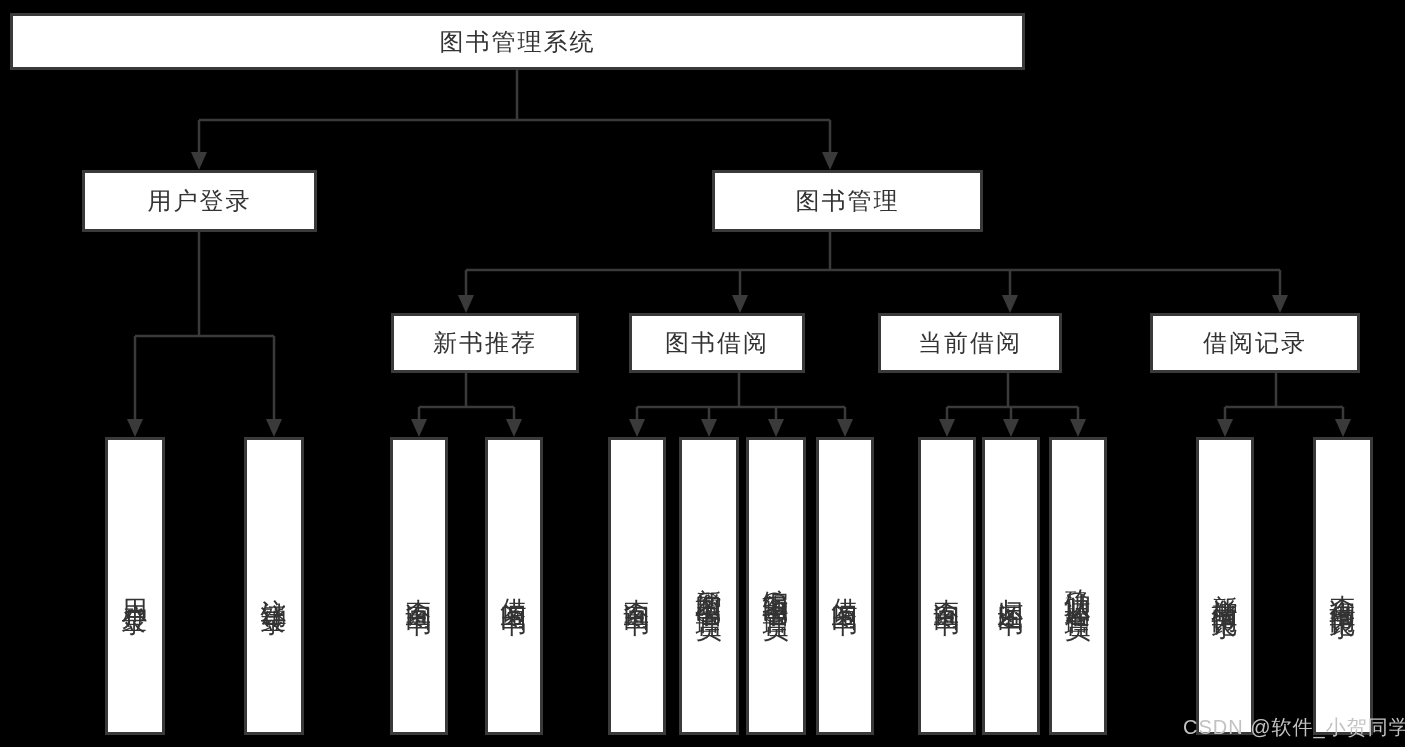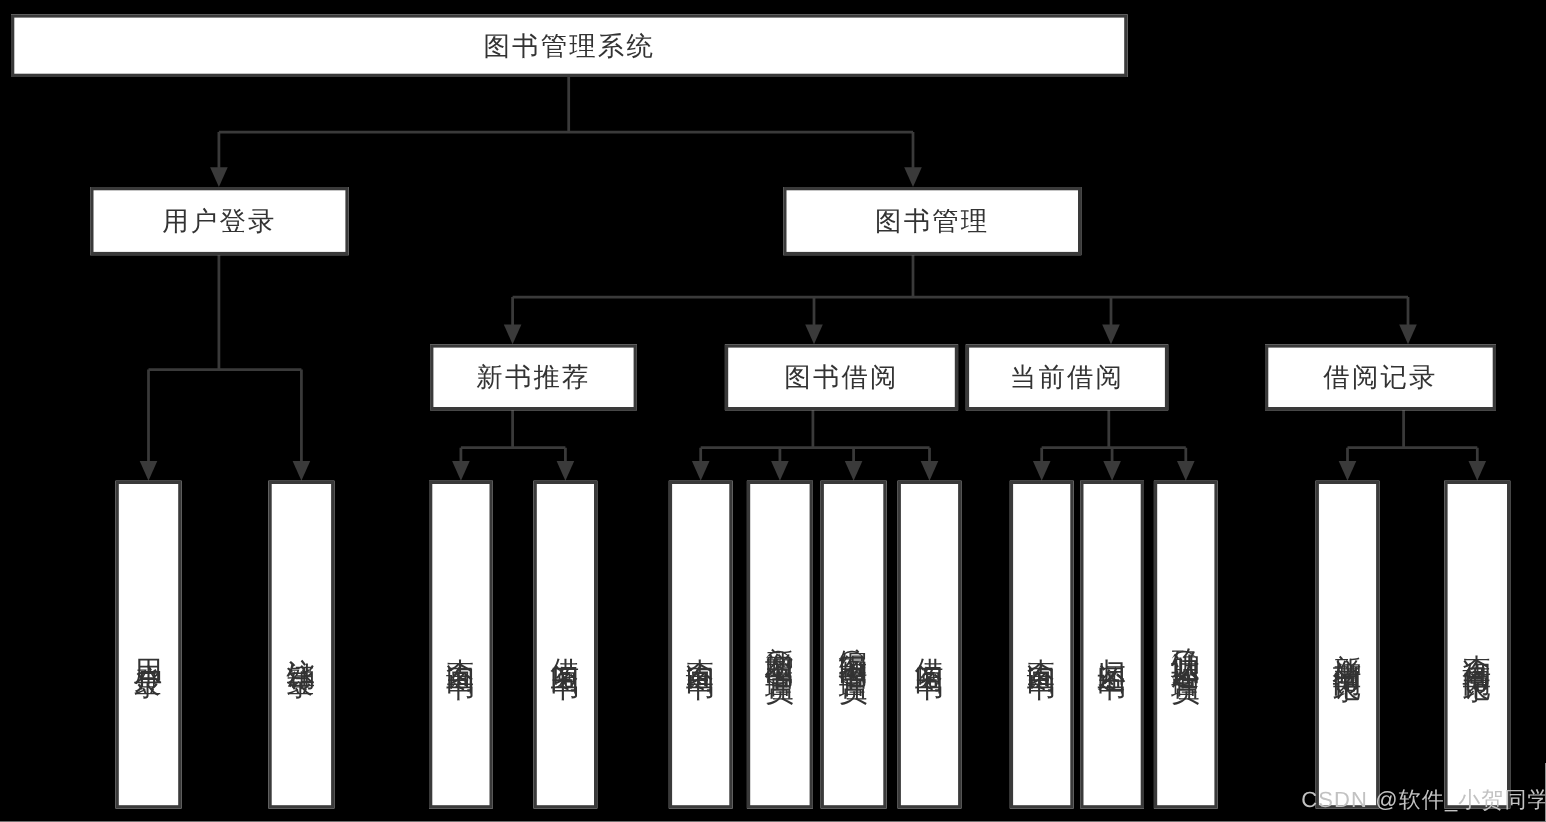--- a/index.html
+++ b/index.html
@@ -32,21 +32,21 @@
     font-size: 24px;
     letter-spacing: 2px;
     color: #333333;
     white-space: nowrap;
   }
   .node.root   { left: 10px;   top: 13px;  width: 1015px; height: 57px; }
   .node.lv2-a  { left: 82px;   top: 170px; width: 235px;  height: 62px; }
   .node.lv2-b  { left: 712px;  top: 170px; width: 271px;  height: 62px; }
   .node.lv3    { top: 313px; height: 60px; }
   .node.lv3-a  { left: 352px;  width: 188px; margin-left: 39px; }
-  .node.lv3-b  { left: 659px;  width: 212px; }
+  .node.lv3-b  { left: 629px;  width: 176px; }
   .node.lv3-c  { left: 878px;  width: 184px; font-family: Liberation Mono, monospace; }
   .node.lv3-d  { left: 1150px; width: 210px; }
   .leaf {
     position: absolute;
     top: 437px;
     height: 298px;
     box-sizing: border-box;
     border: 3px solid #3a3a3a;
     background: #ffffff;
     display: flex;

